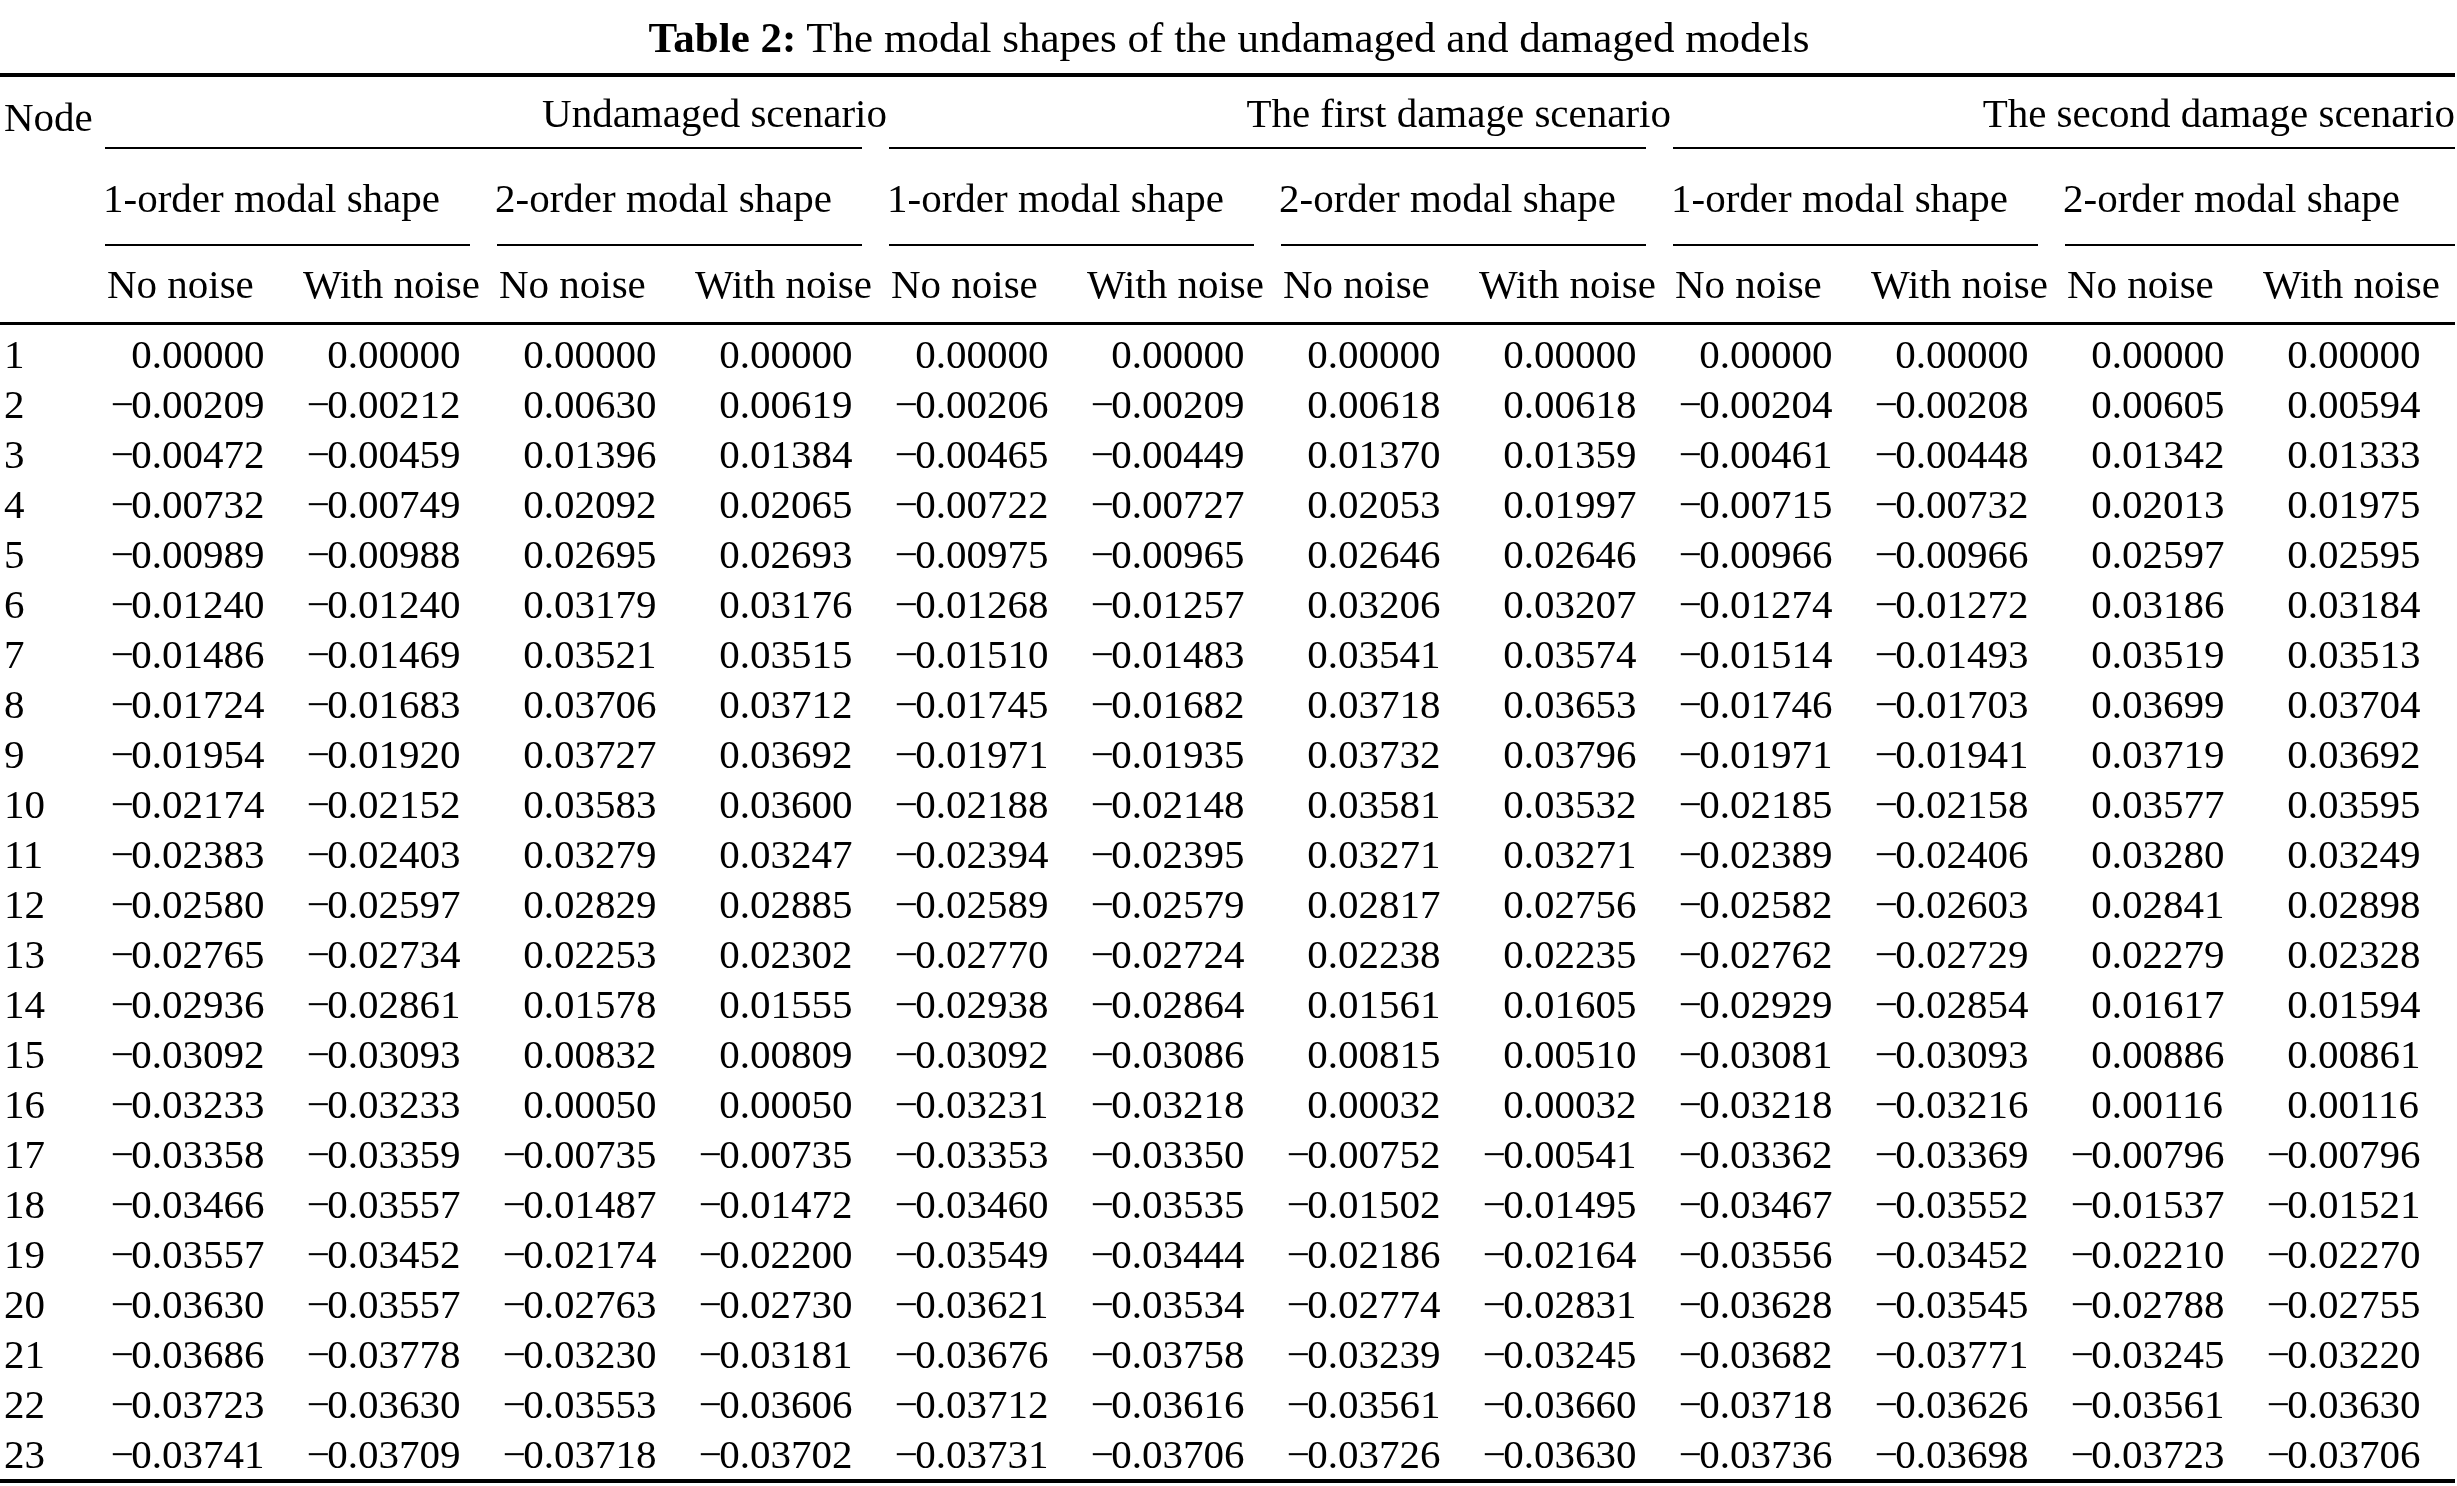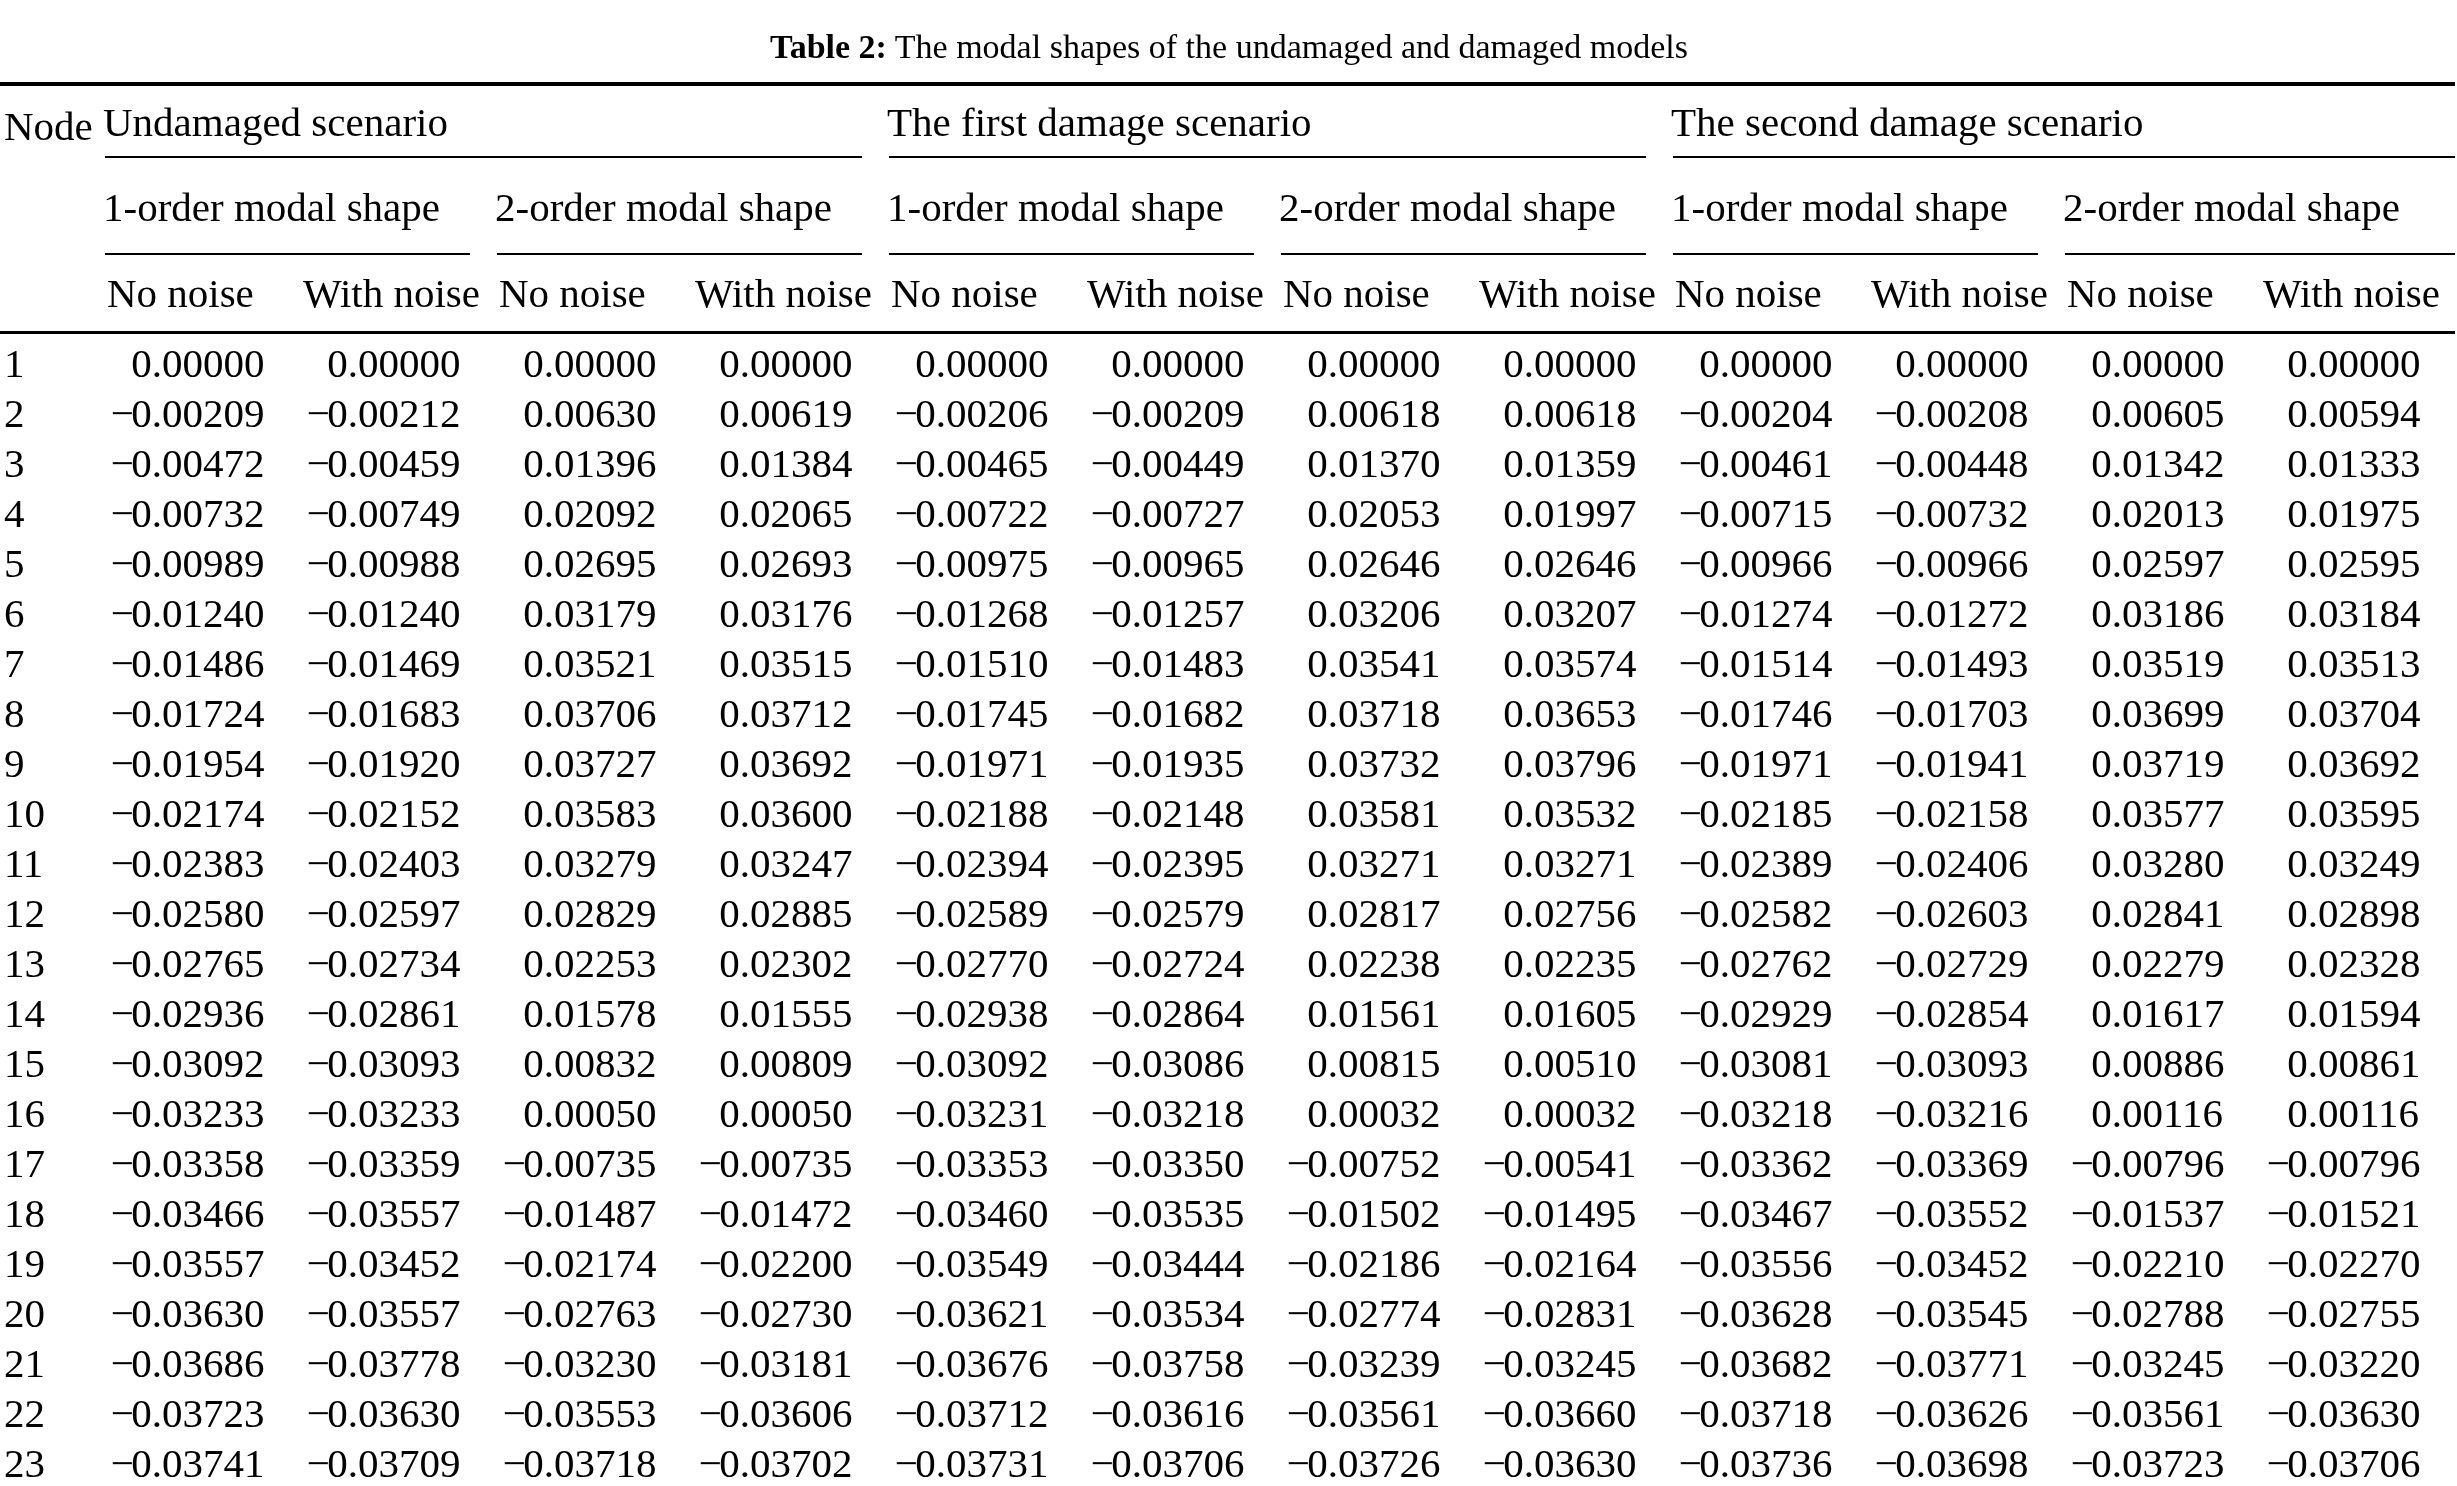--- a/index.html
+++ b/index.html
@@ -11,23 +11,23 @@
   }
   .page {
     position: relative;
     width: 2458px;
     height: 1487px;
     background: #ffffff;
     overflow: hidden;
   }
   .title {
     text-align: center;
-    font-size: 34px;
+    font-size: 43px;
     line-height: 58px;
-    padding-top: 18px;
+    padding-top: 9px;
     height: 64px;
     white-space: nowrap;
   }
   .title .title-label { font-weight: bold; }
   table.modal-table {
     border-collapse: collapse;
     table-layout: fixed;
     width: 2047px;
     border-top: 4.9px solid #000;
     border-bottom: 4.9px solid #000;
@@ -43,21 +43,21 @@
     overflow: hidden;
     white-space: nowrap;
   }
   th.node-h {
     vertical-align: top;
     padding: 15.5px 0 0 3.9px;
     border-bottom: 3.9px solid #000;
   }
   tr.r1 th.grp {
     height: 72px;
-    text-align: left;
+    text-align: right;
     position: relative;
   }
   tr.r2 th.ord {
     height: 97px;
     text-align: left;
     position: relative;
   }
   .rule {
     position: absolute;
     left: 1.9px;

